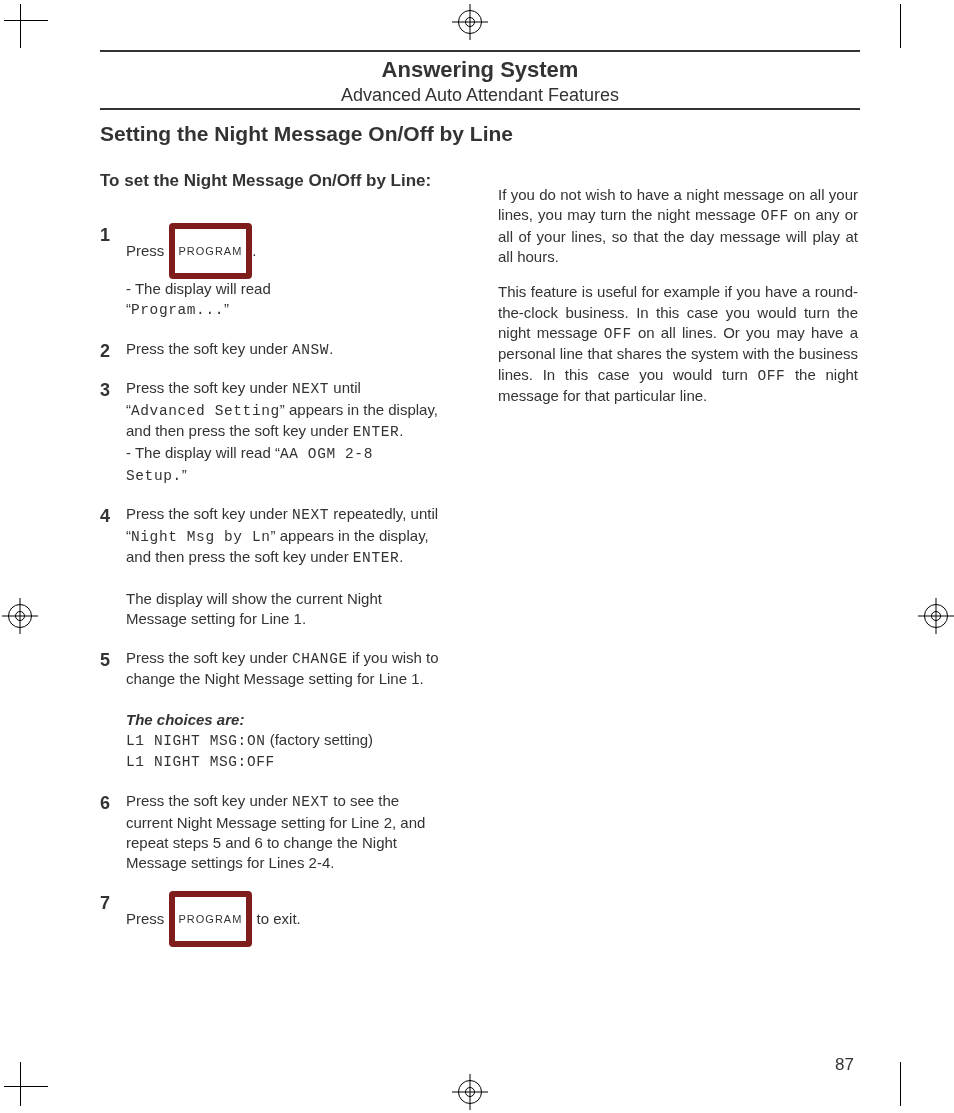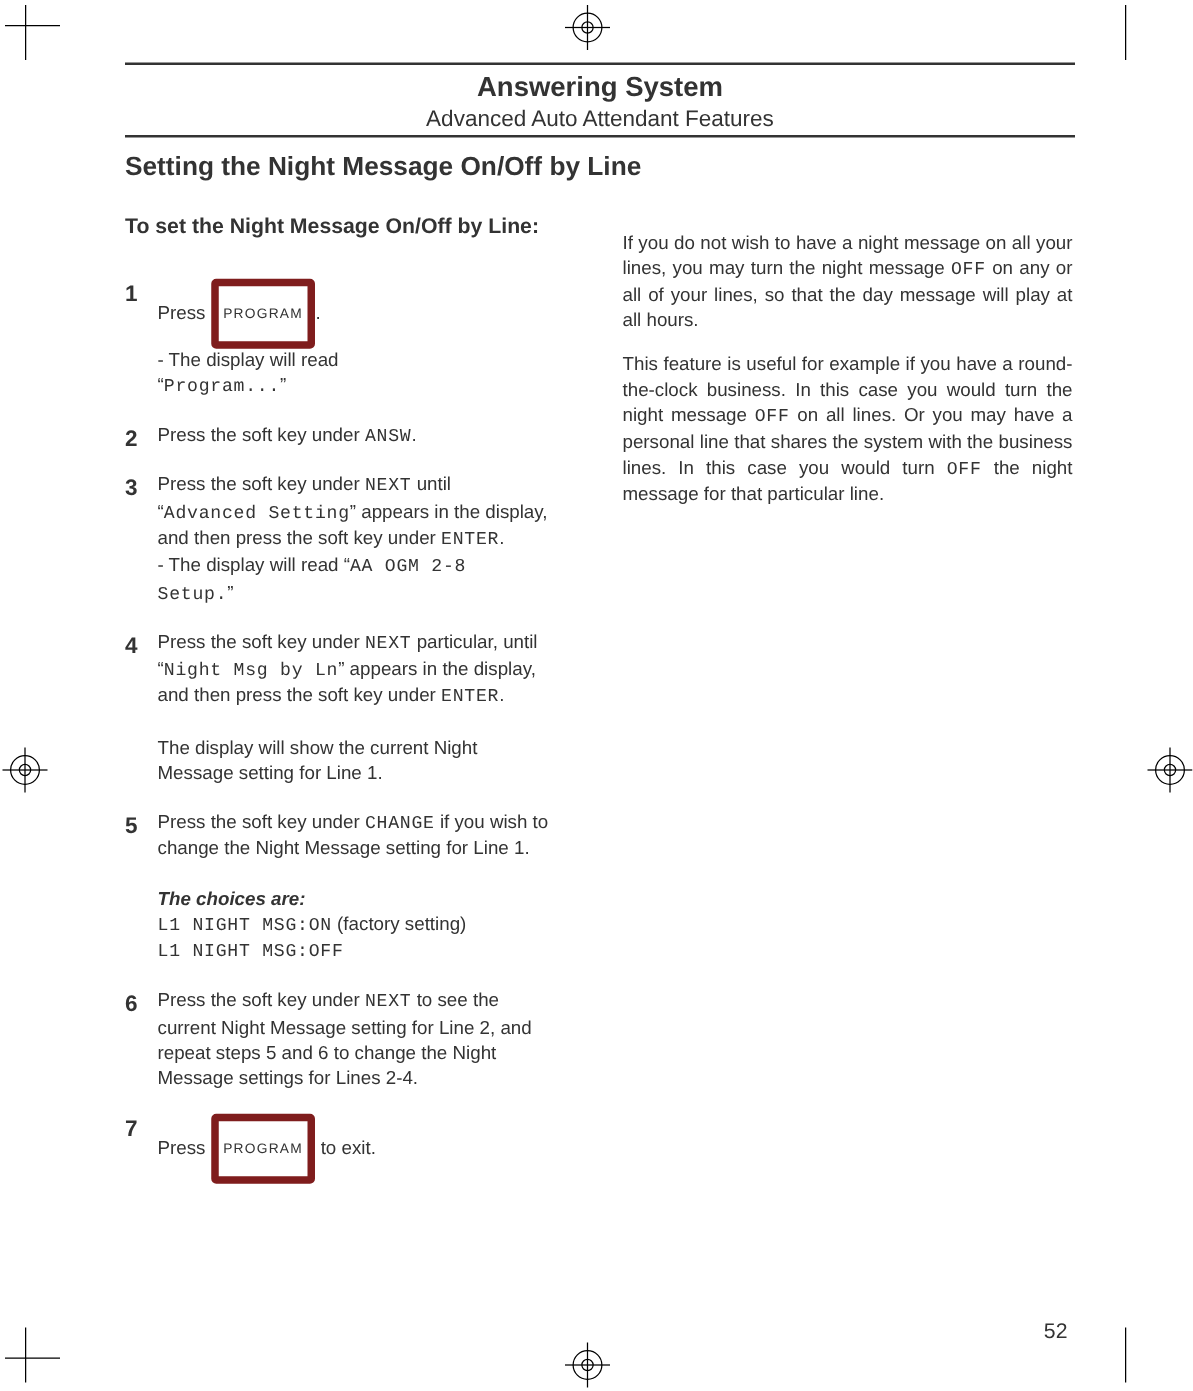--- a/index.html
+++ b/index.html
@@ -138,21 +138,21 @@
         <li>
           <span>Press the soft key under </span><span class="lcd">ANSW</span><span>.</span>
         </li>
 
         <li>
           <span>Press the soft key under </span><span class="lcd">NEXT</span><span> until </span><span>“</span><span class="lcd">Advanced Setting</span><span>”</span><span> appears in the display, and then press the soft key under </span><span class="lcd">ENTER</span><span>.</span><br>
           <span>- The display will read </span><span>“</span><span class="lcd">AA OGM 2-8 Setup.</span><span>”</span>
         </li>
 
         <li>
-          <span>Press the soft key under </span><span class="lcd">NEXT</span><span> particular, until </span><span>“</span><span class="lcd">Night Msg by Ln</span><span>”</span><span> appears in the display, and then press the soft key under </span><span class="lcd">ENTER</span><span>.</span>
+          <span>Press the soft key under </span><span class="lcd">NEXT</span><span> repeatedly, until </span><span>“</span><span class="lcd">Night Msg by Ln</span><span>”</span><span> appears in the display, and then press the soft key under </span><span class="lcd">ENTER</span><span>.</span>
           <br><br>
           <span>The display will show the current Night Message setting for Line 1.</span>
         </li>
 
         <li>
           <span>Press the soft key under </span><span class="lcd">CHANGE</span><span> if you wish to change the Night Message setting for Line 1.</span>
           <br><br>
           <span class="ital">The choices are:</span><br>
           <span class="lcd">L1 NIGHT MSG:ON</span><span> (factory setting)</span><br>
           <span class="lcd">L1 NIGHT MSG:OFF</span>
@@ -173,13 +173,13 @@
         <span>If you do not wish to have a night message on all your lines, you may turn the night message </span><span class="lcd">OFF</span><span> on any or all of your lines, so that the day message will play at all hours.</span>
       </p>
       <p>
         <span>This feature is useful for example if you have a round-the-clock business. In this case you would turn the night message </span><span class="lcd">OFF</span><span> on all lines. Or you may have a personal line that shares the system with the business lines. In this case you would turn </span><span class="lcd">OFF</span><span> the night message for that particular line.</span>
       </p>
     </div>
 
   </div>
 </div>
 
-<div class="page-num">52</div>
+<div class="page-num">87</div>
 
 </body></html>

